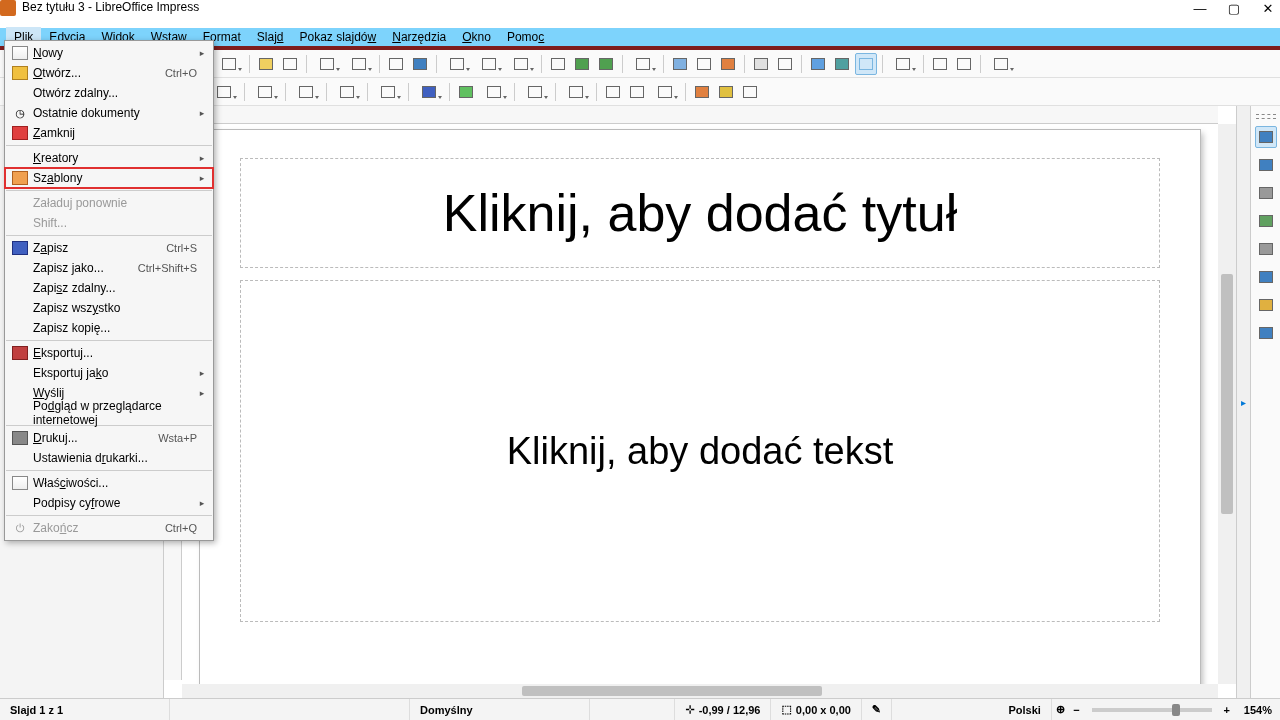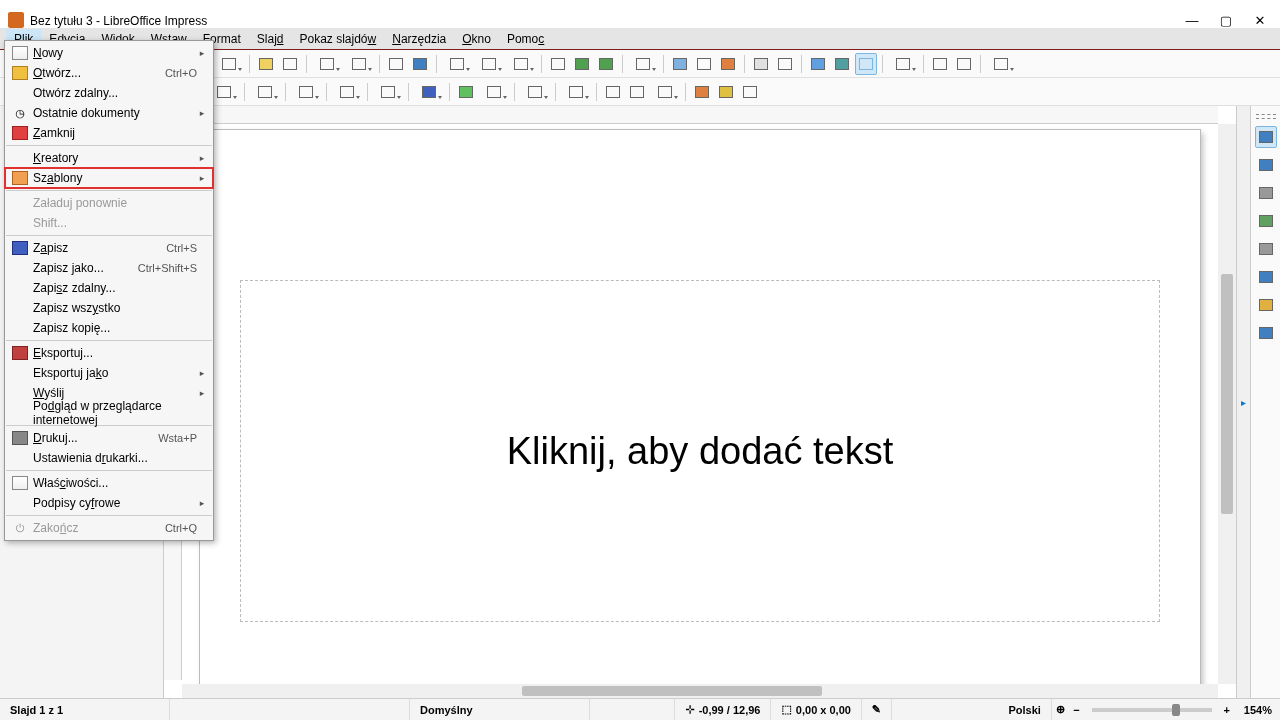--- a/index.html
+++ b/index.html
@@ -1,26 +1,26 @@
 <!DOCTYPE html>
 <html><head>
 <meta charset="utf-8">
 <style>
 * { margin: 0; padding: 0; box-sizing: border-box; font-family: "Segoe UI", Tahoma, sans-serif; user-select: none; }
 body { width: 1280px; height: 720px; overflow: hidden; background: #fff; display: flex; flex-direction: column; font-size: 12px; color: #000; }
 
 
-.titlebar { height: 28px; background: #fff; display: flex; align-items: flex-end; padding: 0 8px; }
+.titlebar { height: 28px; background: #fff; display: flex; align-items: flex-start; padding: 0 0; }
 .titlebar .app-icon { width: 16px; height: 16px; background: #d2691e; border-radius: 2px; margin-right: 6px; }
 .titlebar .title { flex: 1; font-size: 12px; }
 .win-controls { display: flex; gap: 18px; margin-right: 4px; }
 .win-btn { width: 16px; height: 16px; display: flex; align-items: center; justify-content: center; font-size: 13px; cursor: default; }
 
 
-.menubar { height: 22px; background: #e5e5e5; display: flex; align-items: center; padding: 0 6px; border-bottom: 1px solid #7f1d1d; }
+.menubar { height: 22px; background: #7dd3fc; display: flex; align-items: center; padding: 0 6px; border-bottom: 4px solid #7f1d1d; }
 .menu-item { padding: 3px 8px; font-size: 12px; cursor: default; }
 .menu-item.active { background: #cde6f7; }
 .menu-item .ul { text-decoration: underline; }
 
 
 .toolbar { height: 28px; background: #fafafa; display: flex; align-items: center; padding: 0 4px; gap: 2px; border-bottom: 1px solid #e0e0e0; }
 .tb-btn { width: 22px; height: 22px; display: flex; align-items: center; justify-content: center; border: 1px solid transparent; border-radius: 2px; cursor: default; position: relative; }
 .tb-btn.drop::after { content:''; position:absolute; right:1px; bottom:1px; border:2px solid transparent; border-top:3px solid #666; }
 .tb-btn.wide { width: 30px; }
 .tb-btn.active { background:#d0e7f8; border-color:#7bb6e0; }
@@ -305,20 +305,21 @@
     </div>
   </div>
 
 <div class="main">
   <div class="slide-panel"></div>
   <div class="canvas-area">
     <div class="ruler-h"></div>
     <div class="ruler-v"></div>
     <div class="slide-workspace">
       <div class="slide">
+        <div class="placeholder ph-title">Kliknij, aby dodać tytuł</div>
         <div class="placeholder ph-text">Kliknij, aby dodać tekst</div>
       </div>
     </div>
     <div class="scroll-v">
         <div class="scroll-thumb"></div>
       </div>
     <div class="scroll-h">
         <div class="scroll-thumb"></div>
       </div>
   </div>

